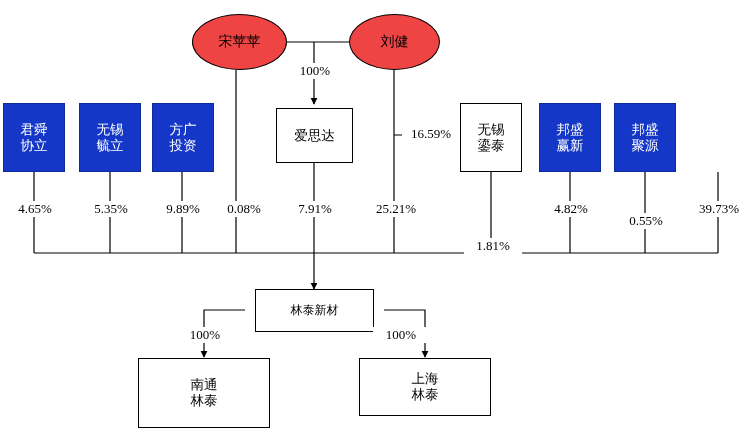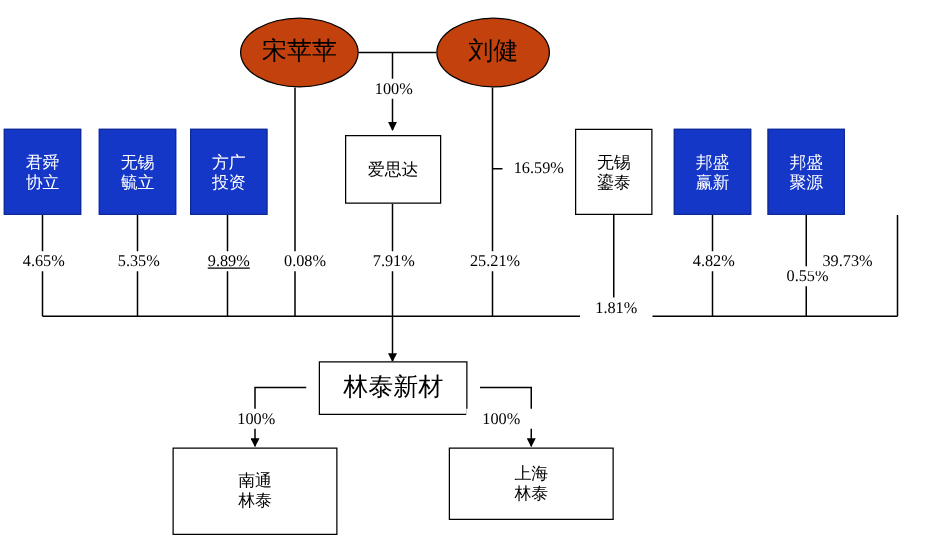--- a/index.html
+++ b/index.html
@@ -41,24 +41,24 @@
     font-size: 13.5px;
   }
   .node-box.blue {
     background: #1437c8;
     border: 1px solid #0e2a96;
     color: #ffffff;
     font-size: 13.5px;
   }
   .node-ellipse {
     border: 1px solid #000000;
-    background: #c2410c;
+    background: #ef4444;
     color: #000000;
     border-radius: 50%;
-    font-size: 20px;
+    font-size: 14px;
   }
   .node .line2 {
     display: block;
   }
   .pct {
     position: absolute;
     font-size: 13px;
     color: #000000;
     background: #ffffff;
     white-space: nowrap;
@@ -144,21 +144,21 @@
     <span class="line1">邦盛</span>
     <span class="line2">赢新</span>
   </div>
 
   <div class="node node-box blue" style="left:614px; top:103px; width:62px; height:69px;">
     <span class="line1">邦盛</span>
     <span class="line2">聚源</span>
   </div>
 
 
-  <div class="node node-box" style="left:255px; top:289px; width:119px; height:43px; font-size:20px;">
+  <div class="node node-box" style="left:255px; top:289px; width:119px; height:43px; font-size:12px;">
     <span class="line1">林泰新材</span>
   </div>
 
   <div class="node node-box" style="left:138px; top:358px; width:132px; height:70px;">
     <span class="line1">南通</span>
     <span class="line2">林泰</span>
   </div>
 
   <div class="node node-box" style="left:359px; top:358px; width:132px; height:58px;text-align:center;">
     <span class="line1">上海</span>
@@ -166,33 +166,33 @@
   </div>
 
   <div class="pct" style="left:292px; top:63px; width:44px;">100%</div>
 
   <div class="pct" style="left:402px; top:126px; width:56px;">16.59%</div>
 
   <div class="pct" style="left:6px; top:201px; width:56px;">4.65%</div>
 
   <div class="pct" style="left:82px; top:201px; width:56px;">5.35%</div>
 
-  <div class="pct" style="left:154px; top:201px; width:56px;text-decoration:underline;">9.89%</div>
+  <div class="pct" style="left:154px; top:201px; width:56px;">9.89%</div>
 
   <div class="pct" style="left:215px; top:201px; width:56px;">0.08%</div>
 
   <div class="pct" style="left:286px; top:201px; width:56px;">7.91%</div>
 
   <div class="pct" style="left:365px; top:201px; width:60px;">25.21%</div>
 
   <div class="pct" style="left:464px; top:201px; width:56px;margin-top:37px;">1.81%</div>
 
   <div class="pct" style="left:542px; top:201px; width:56px;text-align:center;">4.82%</div>
 
   <div class="pct" style="left:617px; top:201px; width:56px;margin-top:12px;">0.55%</div>
 
-  <div class="pct" style="left:646px; top:201px; width:62px;">39.73%</div>
+  <div class="pct" style="left:687px; top:201px; width:62px;">39.73%</div>
 
   <div class="pct" style="left:177px; top:327px; width:54px;">100%</div>
 
   <div class="pct" style="left:373px; top:327px; width:54px;">100%</div>
 
 </div>
 
 </body></html>

